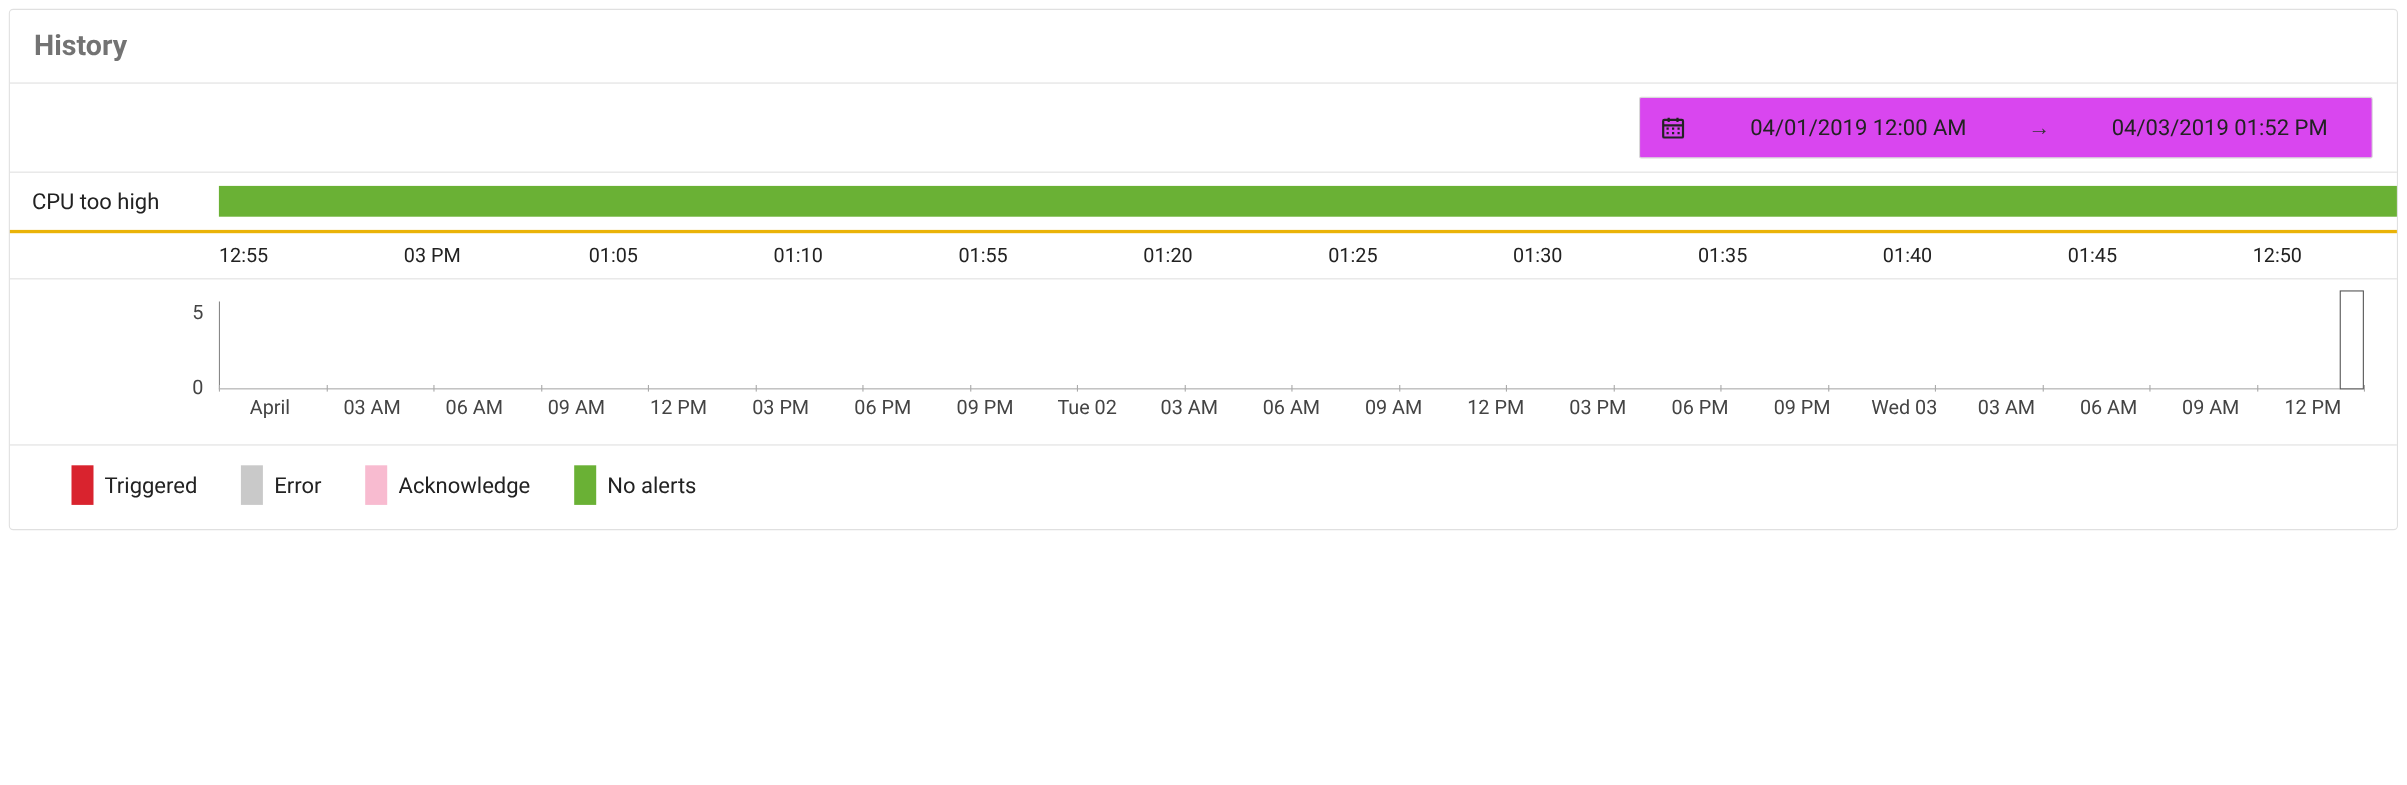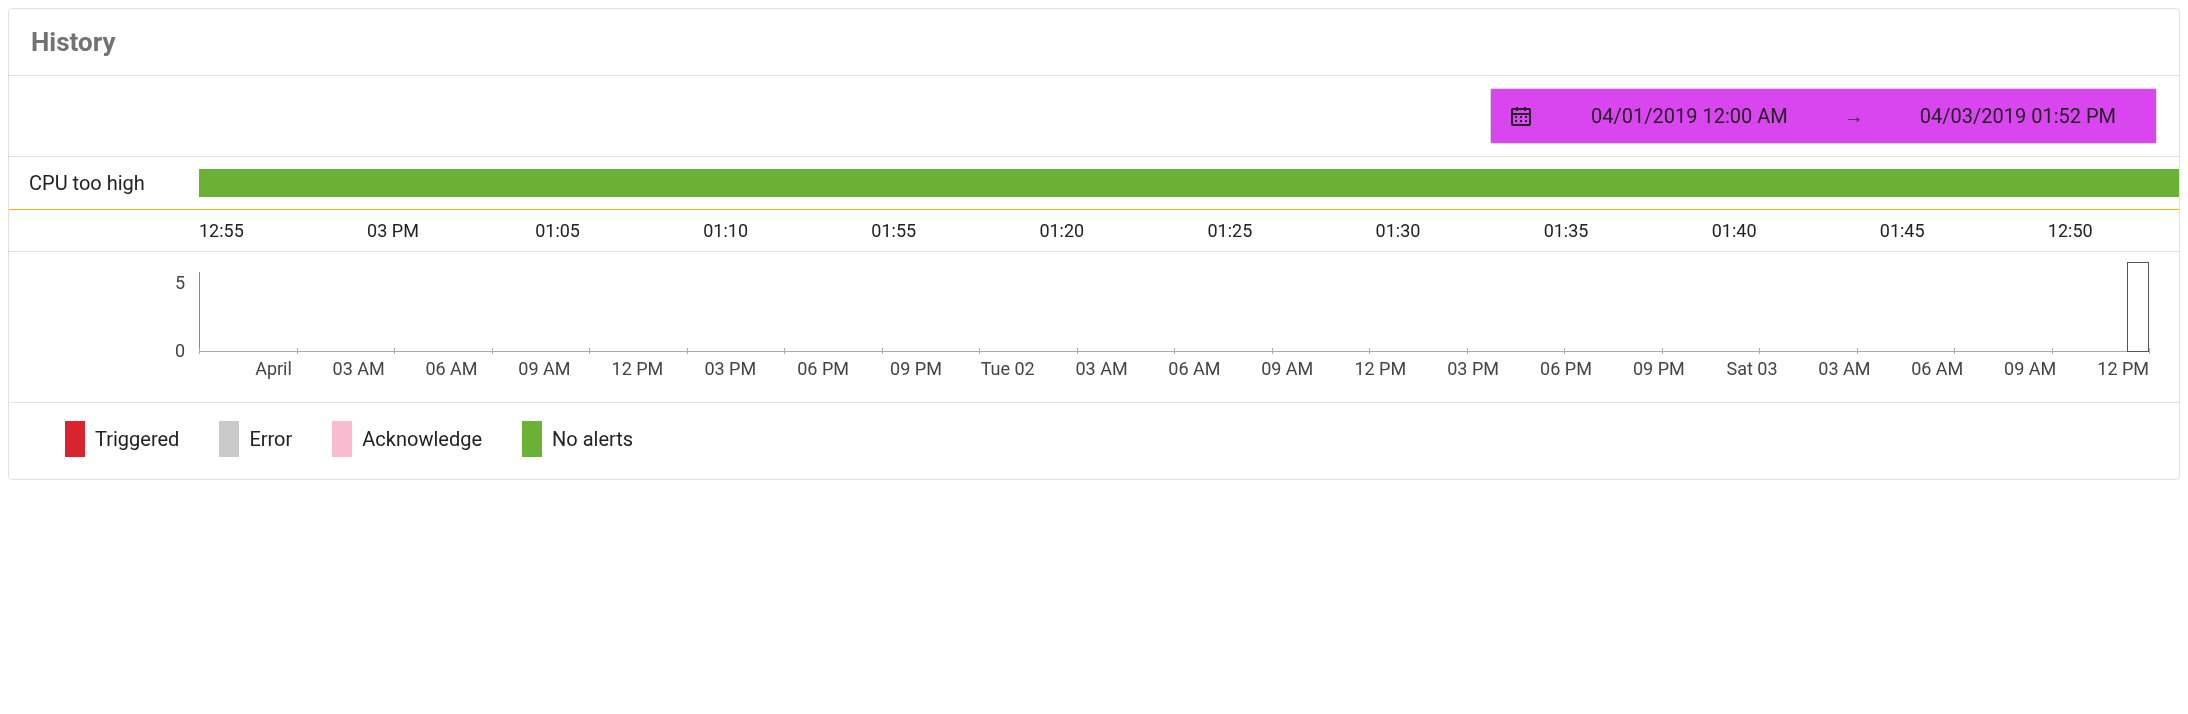--- a/index.html
+++ b/index.html
@@ -54,21 +54,21 @@
   }
   .date-picker .arrow-cell {
     padding: 0 16px;
     font-size: 20px;
     color: #333;
   }
   .timeline-row {
     display: flex;
     align-items: center;
     padding: 12px 0 12px 20px;
-    border-bottom: 1px solid #eab308;
+    border-bottom: 3px solid #eab308;
   }
   .timeline-label {
     width: 170px;
     font-size: 20px;
     color: #222;
   }
   .timeline-bar-wrap {
     flex: 1;
     height: 28px;
     position: relative;
@@ -140,21 +140,21 @@
     position: absolute;
     left: 0;
     right: 30px;
     top: 96px;
     display: flex;
     font-size: 18px;
     color: #444;
   }
   .lower-xtick {
     flex: 1;
-    text-align: right;
+    text-align: center;
     white-space: nowrap;
   }
   .range-handle {
     position: absolute;
     right: 30px;
     top: 0;
     width: 22px;
     height: 90px;
     border: 1px solid #555;
     background: #fff;
@@ -295,21 +295,21 @@
           <div class="lower-xtick">06 PM</div>
           <div class="lower-xtick">09 PM</div>
           <div class="lower-xtick">Tue 02</div>
           <div class="lower-xtick">03 AM</div>
           <div class="lower-xtick">06 AM</div>
           <div class="lower-xtick">09 AM</div>
           <div class="lower-xtick">12 PM</div>
           <div class="lower-xtick">03 PM</div>
           <div class="lower-xtick">06 PM</div>
           <div class="lower-xtick">09 PM</div>
-          <div class="lower-xtick">Sat 03</div>
+          <div class="lower-xtick">Wed 03</div>
           <div class="lower-xtick">03 AM</div>
           <div class="lower-xtick">06 AM</div>
           <div class="lower-xtick">09 AM</div>
           <div class="lower-xtick">12 PM</div>
         </div>
     </div>
   </div>
 
   <div class="legend-row">
     <div class="legend-item">

